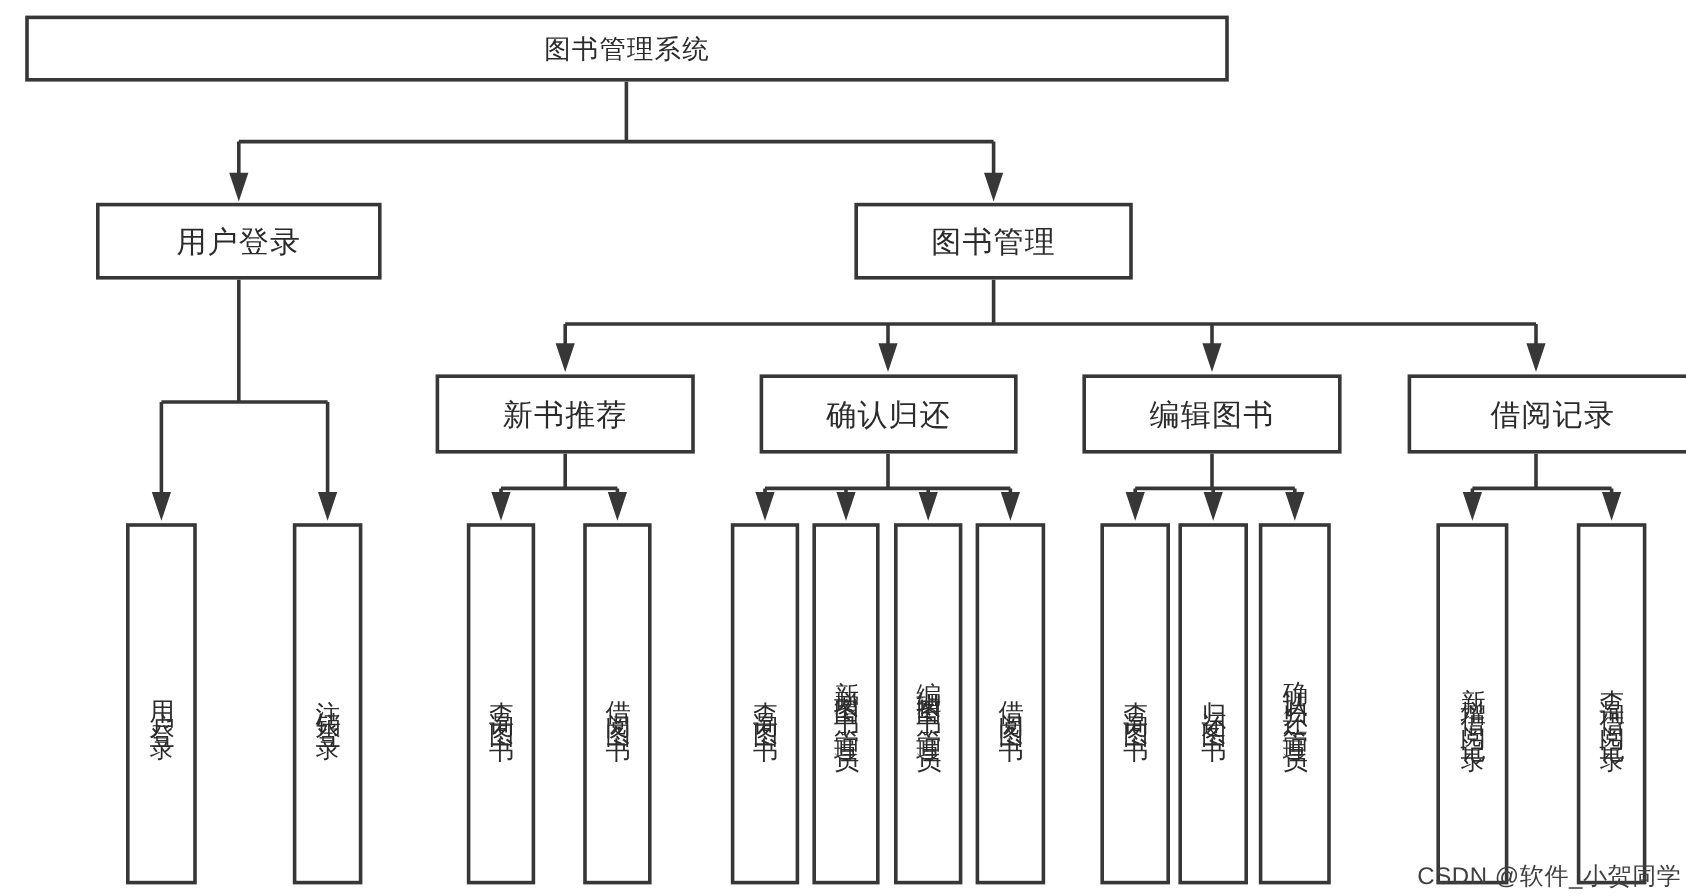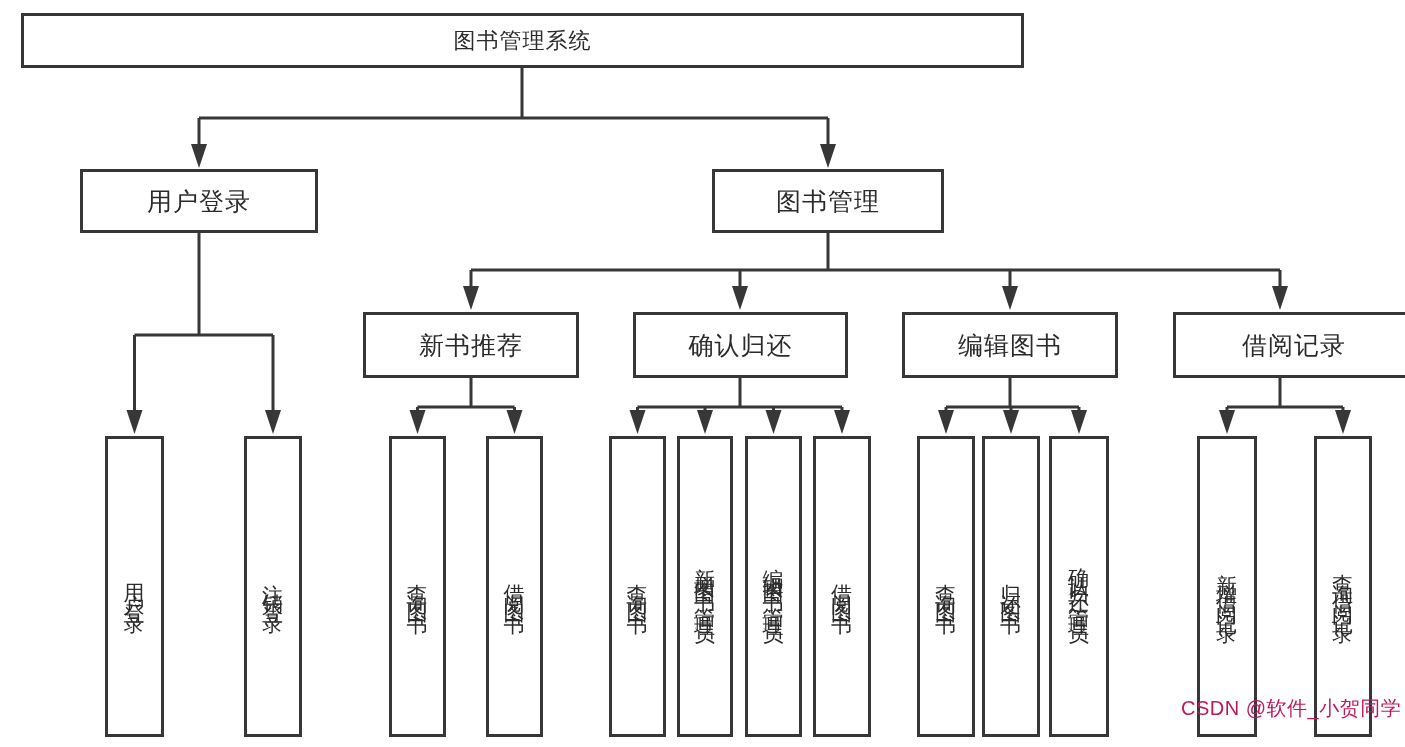--- a/index.html
+++ b/index.html
@@ -12,22 +12,22 @@
     position:absolute;box-sizing:border-box;background:#ffffff;
     border:3px solid #373737;display:flex;align-items:center;justify-content:center;
     z-index:2;color:#2b2b2b;
   }
   .hlabel{font-size:25px;letter-spacing:1px;white-space:nowrap;}
   .leaf .vlabel{
     writing-mode:vertical-rl;text-orientation:mixed;
     font-size:21px;letter-spacing:10px;line-height:1;color:#2b2b2b;
   }
   .watermark{
-    position:absolute;left:1181px;top:695px;z-index:6;
-    font-size:20px;letter-spacing:.5px;color:#be185d;white-space:nowrap;
+    position:absolute;left:1181px;top:717px;z-index:6;
+    font-size:20px;letter-spacing:.5px;color:#404040;white-space:nowrap;
   }
 </style>
 </head>
 <body>
 
 <div class="canvas">
 
   <svg class="wires" width="1405" height="747" viewBox="0 0 1405 747">
     <g stroke="#373737" stroke-width="3" fill="none">
       <path d="

